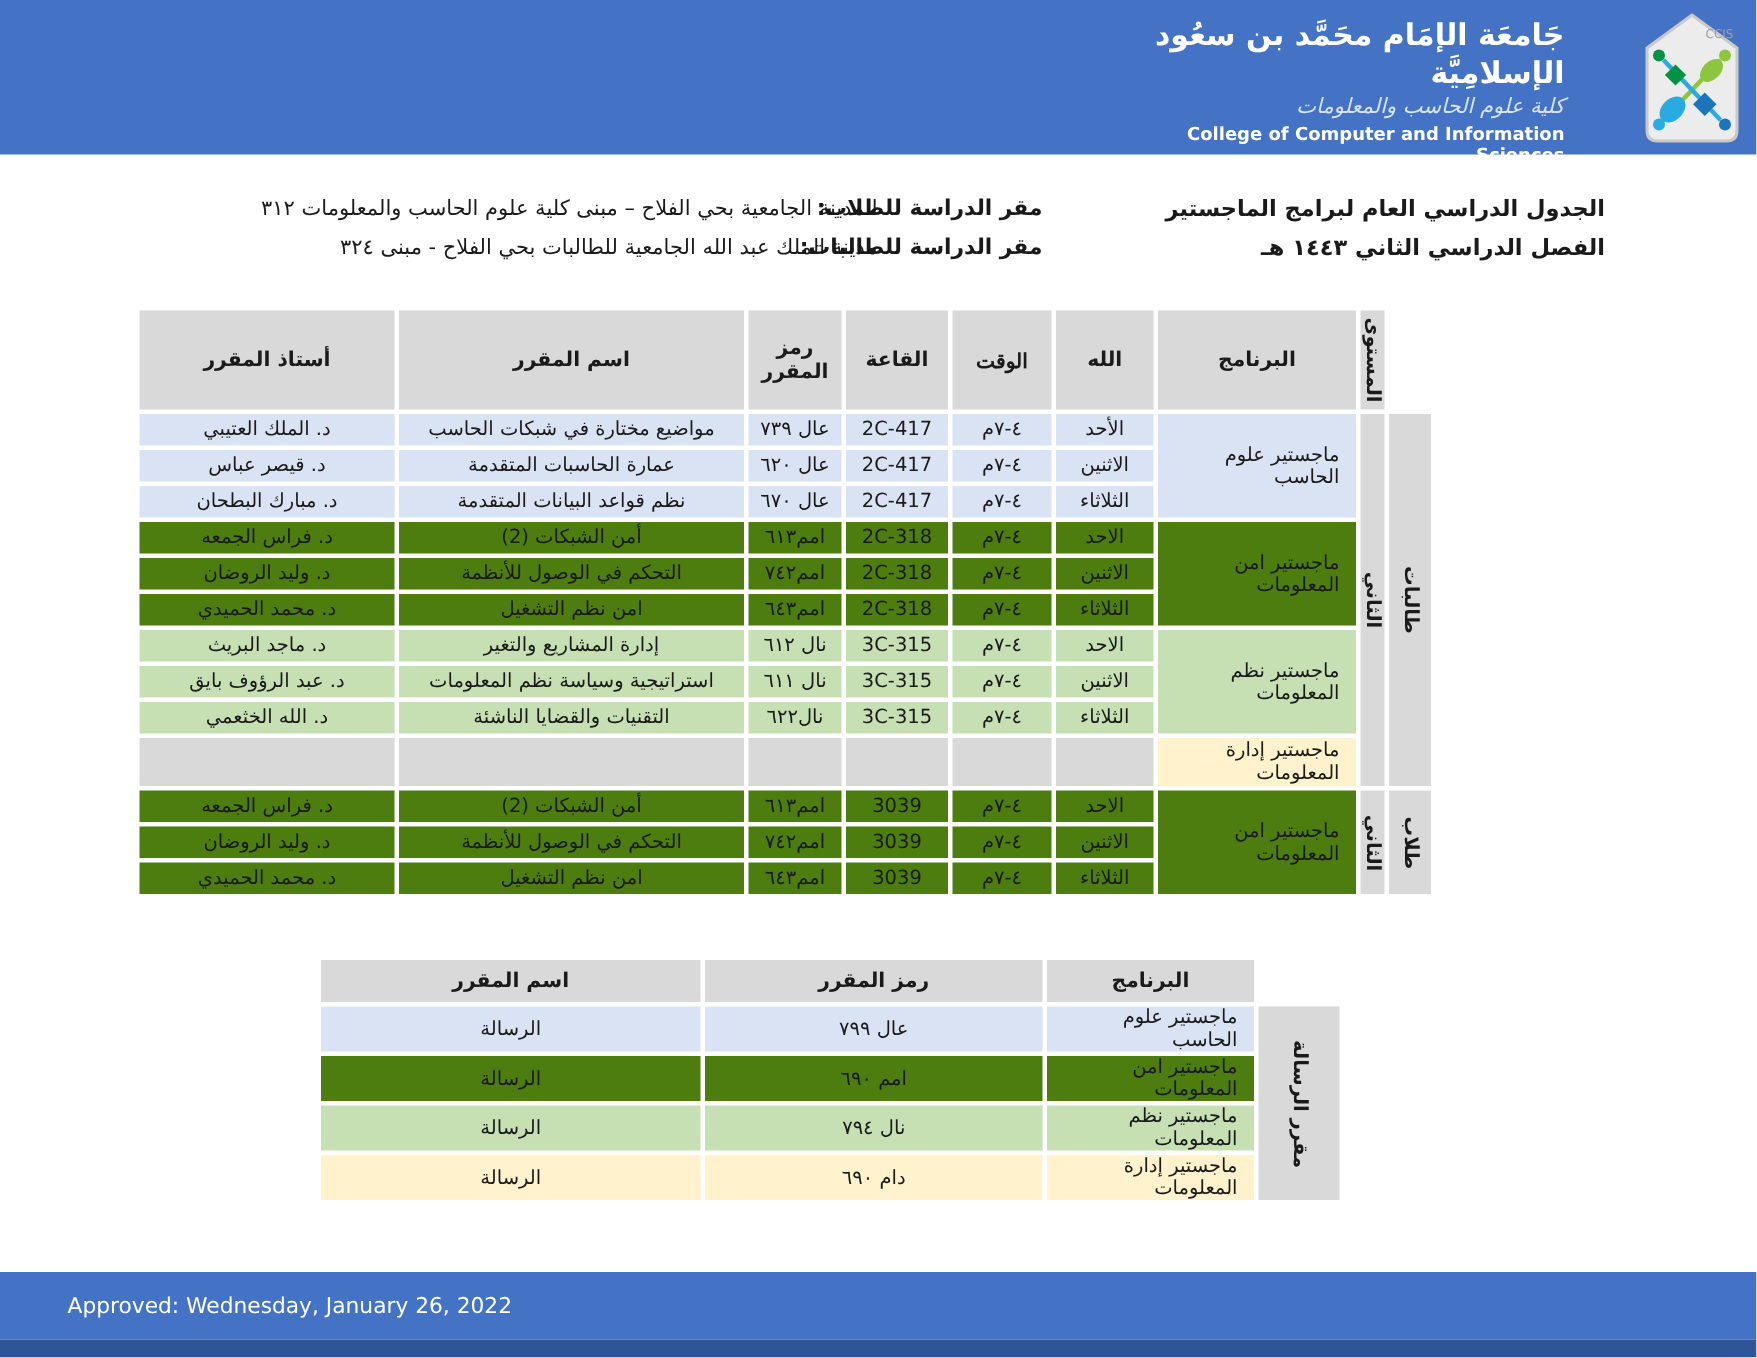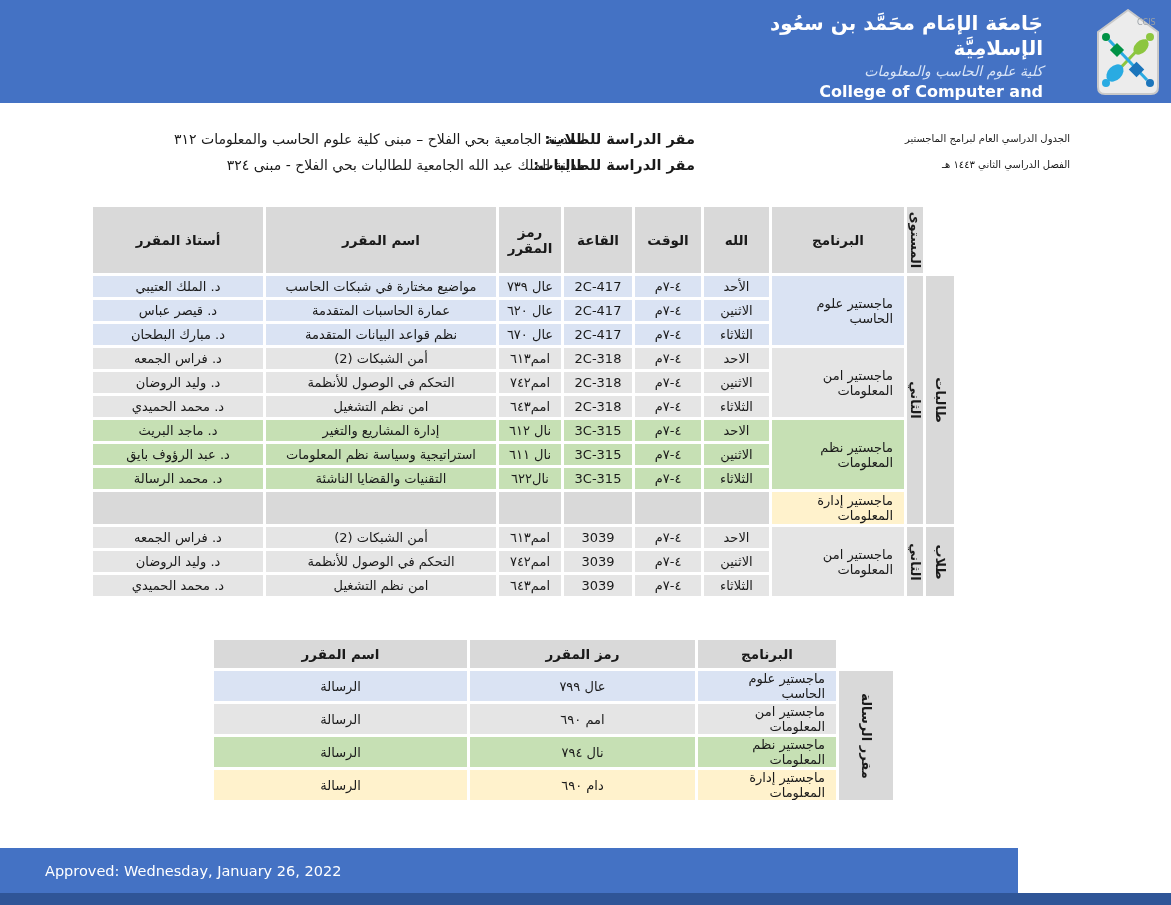--- a/index.html
+++ b/index.html
@@ -4,57 +4,57 @@
 <style>
   * { box-sizing: border-box; }
   body { margin:0; background:#fff; font-family:"DejaVu Sans", sans-serif; color:#1a1a1a; }
   .page { position:relative; width:1171px; height:905px; background:#fff; overflow:hidden; }
 
   
   .band-top { position:absolute; top:0; left:0; width:1171px; height:103px; background:#4472C4; }
   .brand { position:absolute; top:11px; right:128px; width:290px; text-align:right; color:#fff; direction:rtl; }
   .brand-univ { font-size:20px; font-weight:bold; line-height:1.25; letter-spacing:1px; }
   .brand-college { font-size:14px; color:#D8E4F6; letter-spacing:3px; margin-top:2px;font-style:italic; }
-  .brand-en { font-size:16px; font-weight:bold; margin-top:3px; }
+  .brand-en { font-size:12px; font-weight:bold; margin-top:3px; }
   .logo-shield { position:absolute; top:8px; right:10px; width:66px; height:89px; }
 
   
-  .titles { position:absolute; top:126px; right:101px; direction:rtl; text-align:right; font-size:10px; font-weight:normal; line-height:26px; }
+  .titles { position:absolute; top:126px; right:101px; direction:rtl; text-align:right; font-size:15px; font-weight:bold; line-height:26px; }
   .loc-labels { position:absolute; top:126px; right:476px; direction:rtl; text-align:right; font-size:14.5px; font-weight:bold; line-height:26px; }
   .loc-values { position:absolute; top:126px; right:586px; direction:rtl; text-align:right; font-size:14px; line-height:26px; }
 
   
   table { border-collapse:separate; border-spacing:3px; direction:rtl; }
   td, th { padding:0 6px; font-size:13px; text-align:center; vertical-align:middle; overflow:hidden; }
   .hdr th { background:#D9D9D9; font-weight:bold; height:66px; font-size:13.5px; }
   .ghost { background:transparent; padding:0; }
   .gray      { background:#D9D9D9; }
   .bg-blue   { background:#DAE3F3; }
-  .bg-purple { background:#e5e5e5; }
+  .bg-purple { background:#4d7c0f; }
   .bg-green  { background:#C6E0B4; }
   .bg-yellow { background:#FFF2CC; }
   .prog { text-align:right; padding-right:11px; }
   .vcell { position:relative; }
   .vtext { position:absolute; left:50%; top:50%; transform:translate(-50%,-50%) rotate(90deg);
            white-space:nowrap; font-weight:bold; font-size:13px; }
 
   .sched  { position:absolute; top:204px; left:90px; }
   .sched tr.r { height:21px; }
   .sched tr.r-tall { height:32px; }
   .c-gender { width:28px; }  .c-level { width:16px; }  .c-prog { width:132px; }
-  .c-day { width:65px; }     .c-time { width:66px; }   .c-room { width:68px; }
+  .c-day { width:65px; }     .c-time { width:66px;font-family:Liberation Serif, serif; }   .c-room { width:68px; }
   .c-code { width:62px; }    .c-course { width:230px; } .c-inst { width:170px; }
 
   .thesis { position:absolute; top:637px; left:211px; }
   .thesis .hdr th { height:28px; }
   .thesis tr.r { height:26px; }
   .t-side { width:54px; } .t-prog { width:138px; } .t-code { width:225px; } .t-course { width:253px; }
 
   
-  .band-bottom { position:absolute; top:848px; left:0; width:1018px; height:45px; background:#4472C4;
+  .band-bottom { position:absolute; top:848px; left:0; width:1171px; height:45px; background:#4472C4;
                  color:#fff; font-size:14.5px; display:flex; align-items:center; padding-left:45px; }
   .band-dark { position:absolute; top:893px; left:0; width:1171px; height:12px; background:#2F5597; }
 </style>
 </head>
 <body>
 
 <div class="page">
 
   <div class="band-top">
     <div class="brand">
@@ -182,21 +182,21 @@
       <td class="bg-green">نال ٦١١</td>
       <td class="bg-green">استراتيجية وسياسة نظم المعلومات</td>
       <td class="bg-green">د. عبد الرؤوف بايق</td>
     </tr>
     <tr class="r">
       <td class="bg-green">الثلاثاء</td>
       <td class="bg-green">٤-٧م</td>
       <td class="bg-green">3C-315</td>
       <td class="bg-green">نال٦٢٢</td>
       <td class="bg-green">التقنيات والقضايا الناشئة</td>
-      <td class="bg-green">د. محمد الرسالة</td>
+      <td class="bg-green">د. الله الخثعمي</td>
     </tr>
 
     <tr class="r-tall">
       <td class="bg-yellow prog">ماجستير إدارة المعلومات</td>
       <td class="gray"></td>
       <td class="gray"></td>
       <td class="gray"></td>
       <td class="gray"></td>
       <td class="gray"></td>
       <td class="gray"></td>

